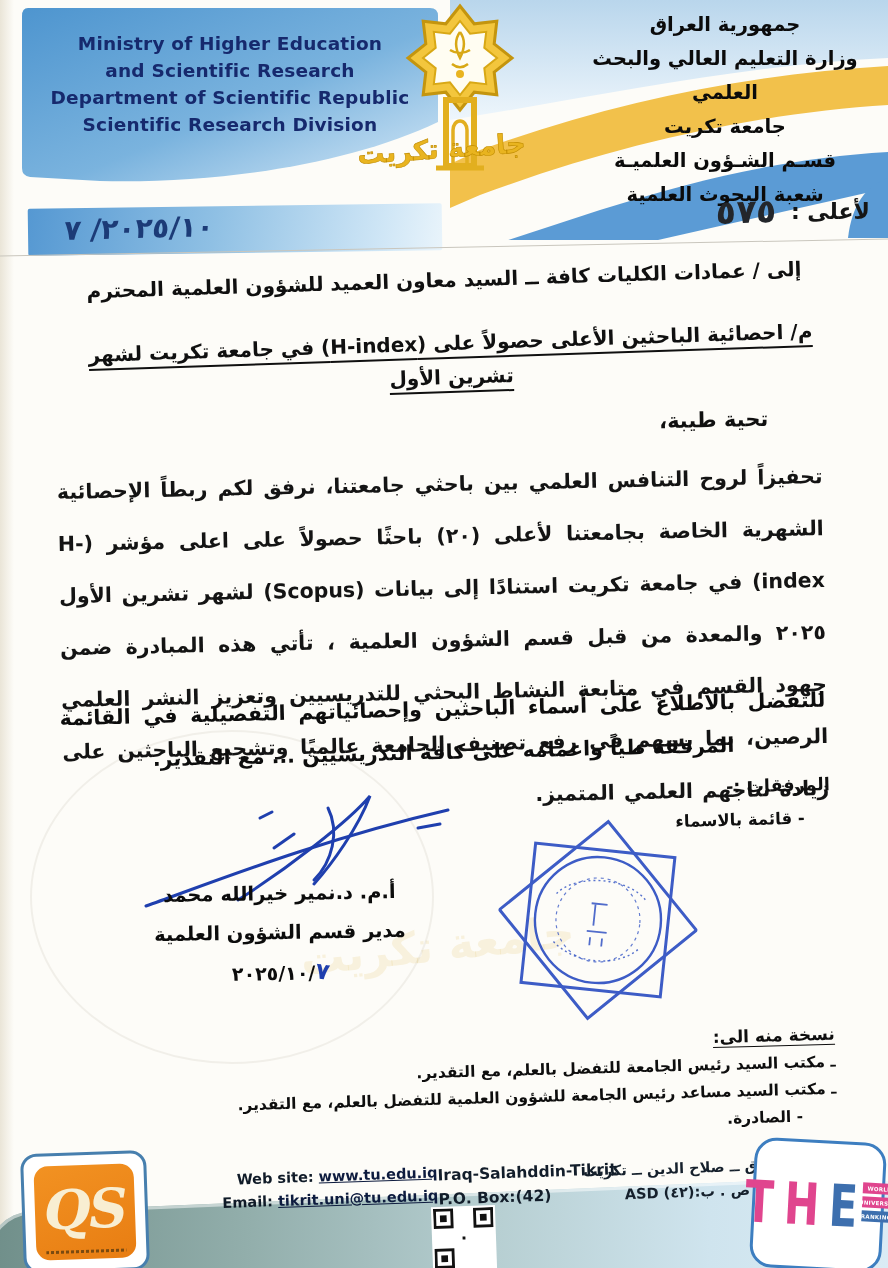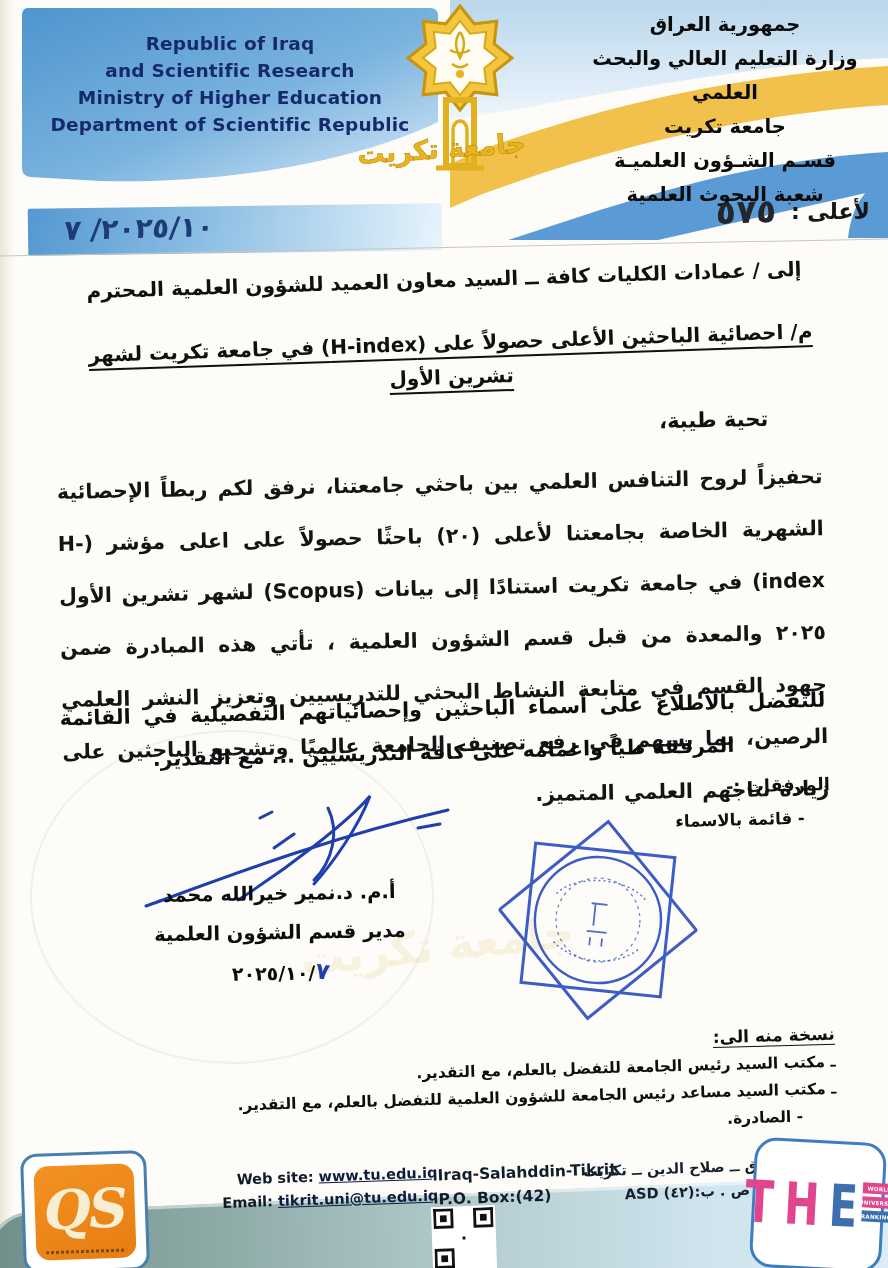--- a/index.html
+++ b/index.html
@@ -146,24 +146,24 @@
     <defs>
       <linearGradient id="gBox" x1="0" y1="0" x2="1" y2="1">
         <stop offset="0" stop-color="#4e95cf"></stop>
         <stop offset="0.55" stop-color="#7ab3de"></stop>
         <stop offset="1" stop-color="#d6e9f7"></stop>
       </linearGradient>
     </defs>
     <path d="M10,2 H412 Q420,2 420,10 V116 C332,158 202,178 82,175 L12,171 Q4,170 4,162 V10 Q4,2 10,2 Z" fill="url(#gBox)"></path>
   </svg>
   <div class="abs hdr-left-text">
-    <div>Republic of Iraq</div>
+    <div>Ministry of Higher Education</div>
     <div>and Scientific Research</div>
-    <div>Ministry of Higher Education</div>
     <div>Department of Scientific Republic</div>
+    <div>Scientific Research Division</div>
   </div>
 
   <svg class="abs hdr-right-waves" viewBox="0 0 438 240">
     <defs>
       <linearGradient id="gSky" x1="0" y1="0" x2="0" y2="1">
         <stop offset="0" stop-color="#b9d6ec"></stop>
         <stop offset="1" stop-color="#eef6fc"></stop>
       </linearGradient>
     </defs>
     <path d="M0,0 H438 V58 C300,64 150,96 0,120 Z" fill="url(#gSky)"></path>

